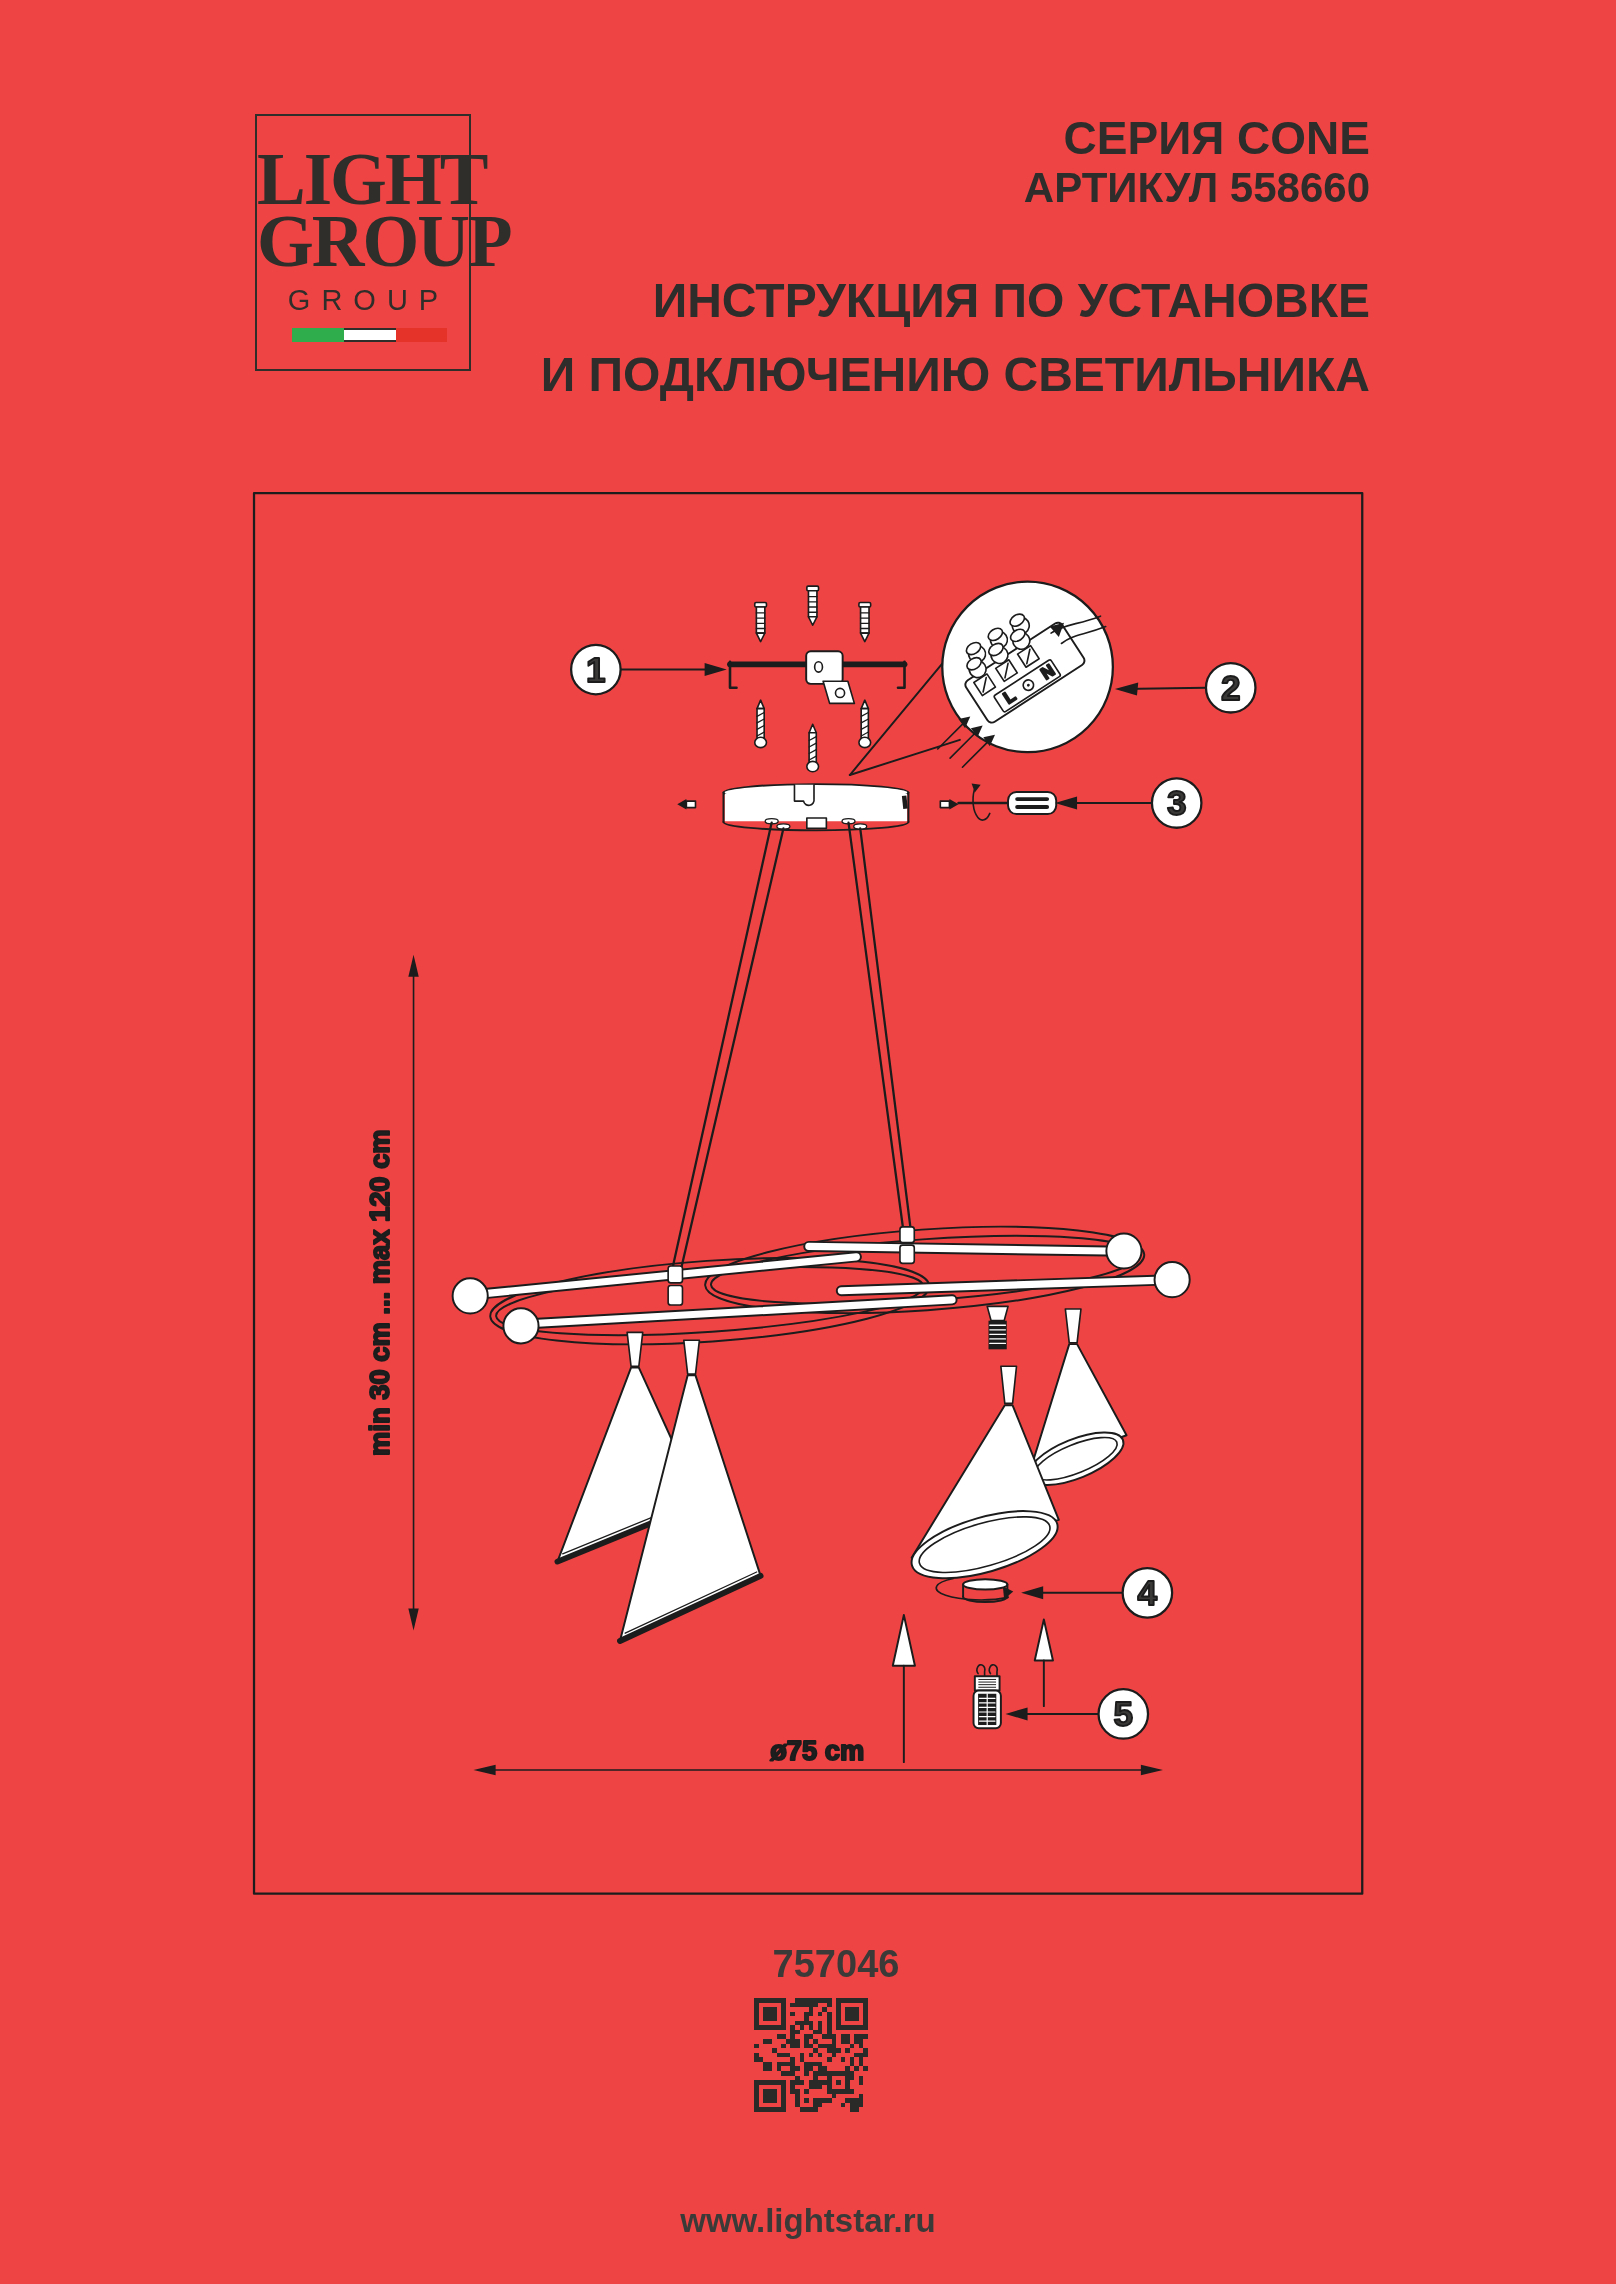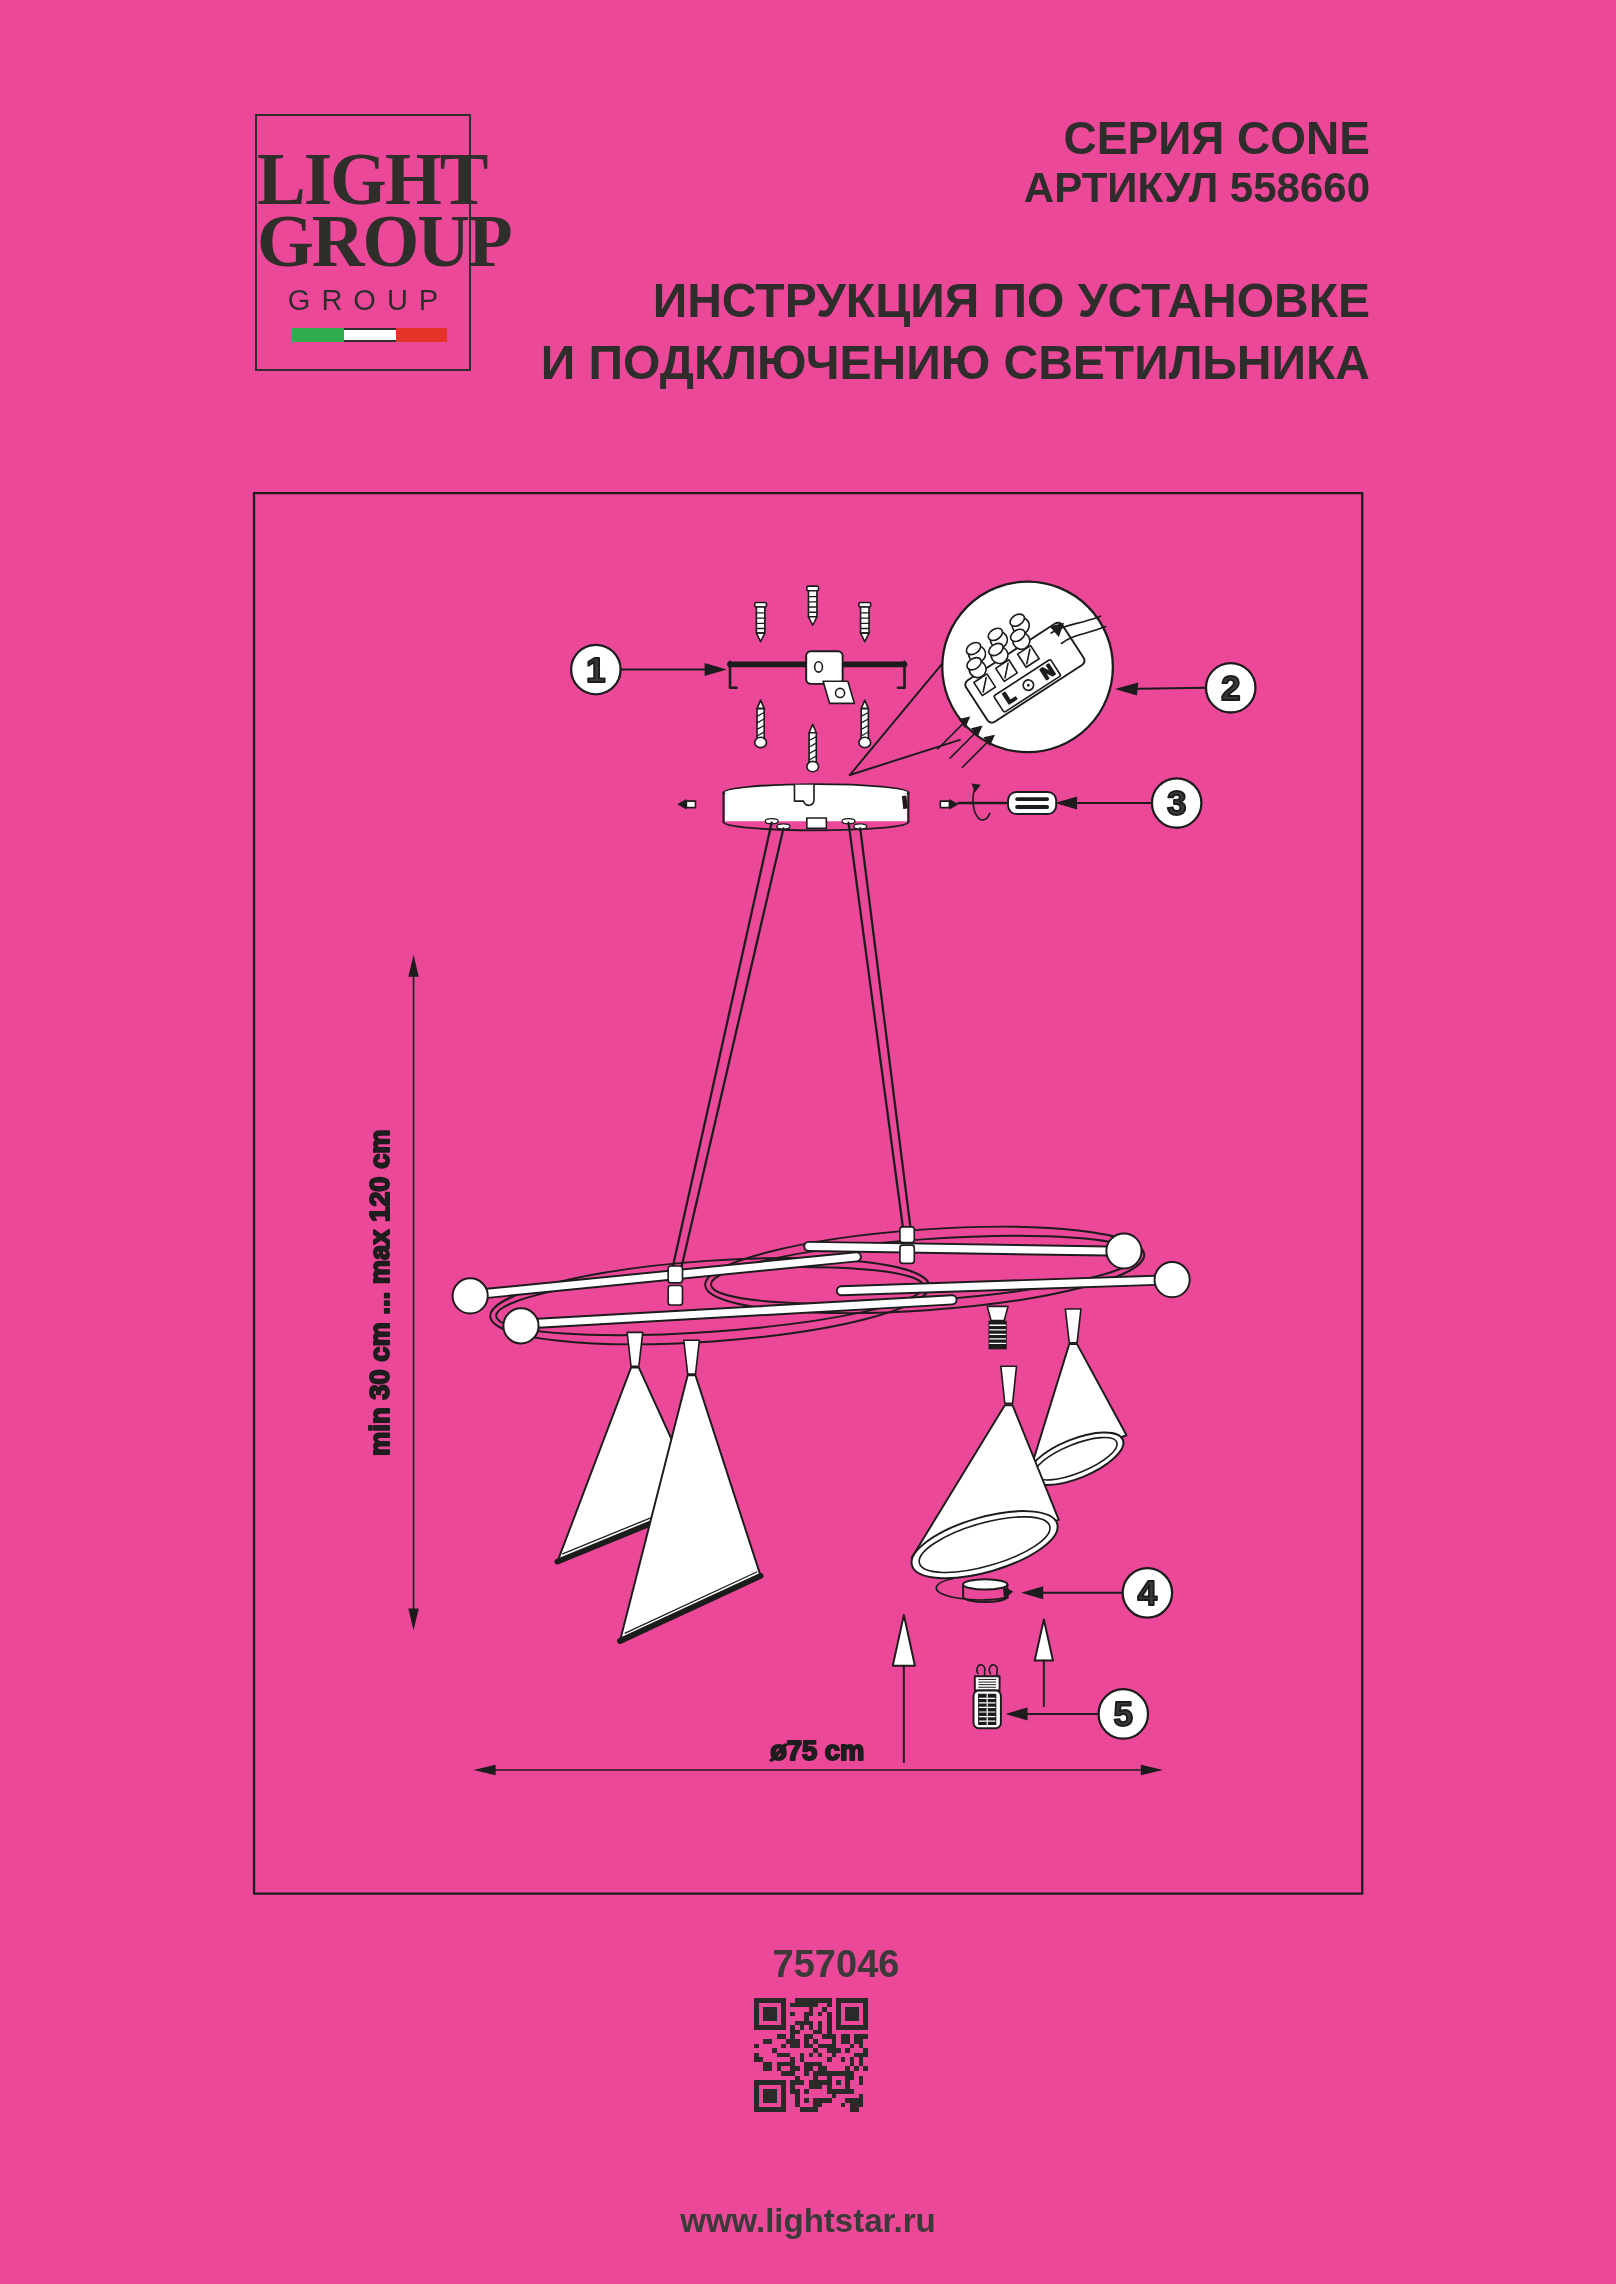--- a/index.html
+++ b/index.html
@@ -1,37 +1,37 @@
 <!DOCTYPE html>
 <html style="font-size:10.4px"><head>
 <meta charset="utf-8">
 <style>
   html,body{margin:0;padding:0;background:#fff;}
-  .page{position:relative;width:1616px;height:2284px;background:#ec4899;overflow:hidden;
+  .page{position:relative;width:1616px;height:2284px;background:#ef4444;overflow:hidden;
         font-family:"Liberation Sans",sans-serif;color:#2f2e2b;}
   
   .logo-box{position:absolute;left:255px;top:114px;width:216px;height:257px;
             border:2.6px solid #2f2e2b;box-sizing:border-box;}
   .logo-word{position:absolute;left:0;width:100%;text-align:center;
              font-family:"Liberation Serif",serif;font-weight:700;
              font-size:73px;line-height:0.82;letter-spacing:-2px;color:#2f2e2b;}
   .logo-light{top:34px;}
   .logo-star{top:96px;}
   .logo-group{position:absolute;left:0;width:100%;top:168px;text-align:center;
               font-size:29px;font-weight:400;letter-spacing:11px;text-indent:11px;color:#2f2e2b;}
   .logo-flag{position:absolute;left:35px;top:212px;width:156px;height:13.7px;display:flex;}
   .logo-flag .fg{width:52px;background:#2FAC4B;}
   .logo-flag .fw{width:52px;background:#fff;border-top:2px solid #2f2e2b;border-bottom:2px solid #2f2e2b;box-sizing:border-box;}
   .logo-flag .fr{width:51px;background:#E6332A;}
   
   .hdr{position:absolute;right:246px;text-align:right;font-weight:700;color:#2e2d2b;white-space:nowrap;}
   .hdr-series{top:111px;font-size:46px;}
   .hdr-article{top:164px;font-size:42px;}
   .hdr-title1{top:273px;font-size:48px;}
-  .hdr-title2{top:335px;font-size:48px;}
+  .hdr-title2{top:347px;font-size:48px;}
   
   svg.diagram{position:absolute;left:241px;top:482px;}
   svg text{font-family:"Liberation Sans",sans-serif;}
   .callout-num{font-size:54px;font-weight:700;fill:#3a3938;}
   .dim-label{font-size:42px;font-weight:600;fill:#1f1f1f;}
   .term-label{font-size:26px;font-weight:700;fill:#1c1c1c;}
   
   .f-article{position:absolute;left:0;top:1943px;width:100%;text-align:center;
              font-size:38px;font-weight:600;color:#3b3a38;padding-left:28px;}
   .qr{position:absolute;left:753px;top:1998px;width:116px;height:114px;}

